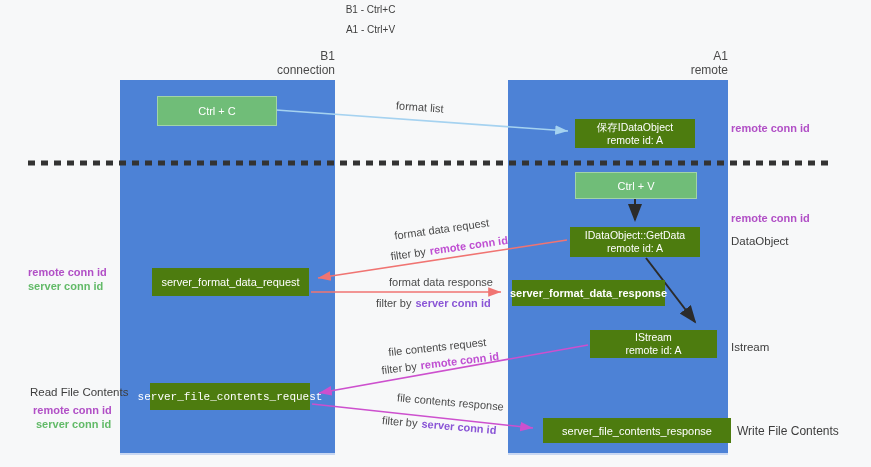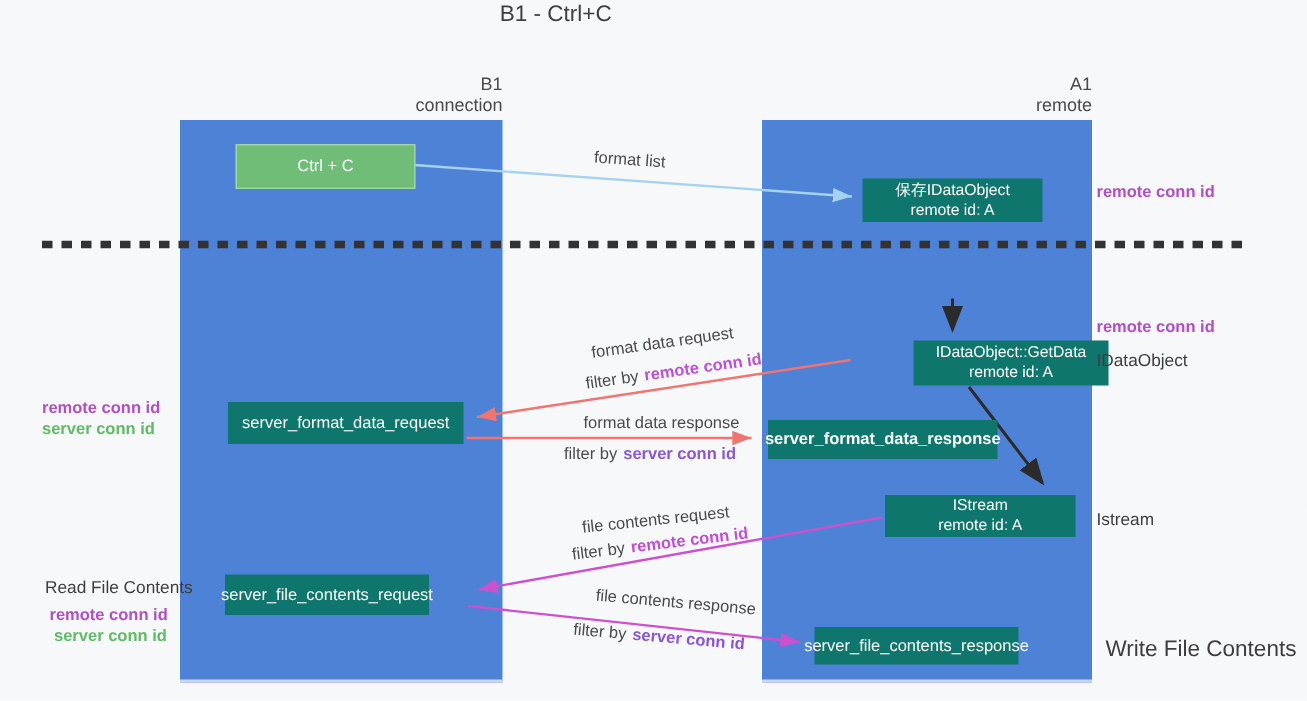--- a/index.html
+++ b/index.html
@@ -2,29 +2,29 @@
 <html><head>
 <meta charset="utf-8">
 <style>
   html,body { margin:0; padding:0; }
   .canvas {
     position:relative; width:871px; height:467px;
     background:#f7f8f9; overflow:hidden;
     font-family:"Liberation Sans", sans-serif;
   }
   .title { position:absolute; left:0; top:6; width:741px; text-align:center;
-           color:#3f3f3f; font-size:15px; line-height:20px; }
+           color:#3f3f3f; font-size:10px; line-height:20px; }
   .col { position:absolute; top:80px; height:373px; background:#4d82d6;
          border-bottom:2px solid #c8d7f2; }
   .col-head { position:absolute; top:49px; text-align:right; color:#4a4a4a;
               font-size:12px; line-height:14px; }
   .node { position:absolute; display:flex; flex-direction:column;
           align-items:center; justify-content:center; 
           color:#fff; z-index:3; }
-  .orange { background:#0f766e; }
+  .orange { background:#4d7c0f; }
   .green  { background:#70bd78; border:1px solid rgba(255,255,255,.35); }
   .one-line { font-size:11px; }
   .two-line { font-size:10.5px; line-height:13px; }
   .svg-layer { position:absolute; left:0; top:0; z-index:2; pointer-events:none; }
   .lbl { position:absolute; white-space:nowrap; font-size:11px; color:#3d3d3d; z-index:4; }
   .purple { color:#b14fc6; font-weight:bold; }
   .magenta { color:#bf4fd2; font-weight:bold; }
   .violet { color:#8a55d6; font-weight:bold; }
   .greent { color:#62ba68; font-weight:bold; }
   .dark { color:#3d3d3d; }
@@ -32,20 +32,21 @@
                color:#4a4a4a; z-index:4; }
   .pref { margin-right:4px; }
 </style>
 </head>
 <body>
 
 <div class="canvas">
 
   <div class="title">
     <div>B1 - Ctrl+C</div>
+    <div>A1 - Ctrl+V</div>
   </div>
 
   <div class="col-head" style="left:120px; width:215px;">
     <div>B1</div>
     <div>connection</div>
   </div>
   <div class="col-head" style="left:508px; width:220px;">
     <div>A1</div>
     <div>remote</div>
   </div>
@@ -80,52 +81,55 @@
 
   <div class="node green one-line" style="left:157px; top:96px; width:118px; height:28px;">
     <span>Ctrl + C</span>
   </div>
 
   <div class="node orange two-line" style="left:575px; top:119px; width:120px; height:29px;">
     <span>保存IDataObject</span>
     <span>remote id: A</span>
   </div>
 
+  <div class="node green one-line" style="left:575px; top:172px; width:120px; height:25px;">
+    <span>Ctrl + V</span>
+  </div>
 
-  <div class="node orange two-line" style="left:570px; top:227px; width:130px; height:30px;margin-left:39px;">
+  <div class="node orange two-line" style="left:570px; top:227px; width:130px; height:30px;">
     <span>IDataObject::GetData</span>
     <span>remote id: A</span>
   </div>
 
   <div class="node orange one-line" style="left:152px; top:268px; width:157px; height:28px;">
     <span>server_format_data_request</span>
   </div>
 
   <div class="node orange one-line" style="left:512px; top:280px; width:153px; height:26px;font-weight:bold;">
     <span>server_format_data_response</span>
   </div>
 
   <div class="node orange two-line" style="left:590px; top:330px; width:127px; height:28px;">
     <span>IStream</span>
     <span>remote id: A</span>
   </div>
 
-  <div class="node orange one-line" style="left:150px; top:383px; width:136px; height:27px;">
+  <div class="node orange one-line" style="left:150px; top:383px; width:160px; height:27px;font-family:Liberation Mono, monospace;">
     <span>server_file_contents_request</span>
   </div>
 
-  <div class="node orange one-line" style="left:543px; top:418px; width:136px; height:25px;">
+  <div class="node orange one-line" style="left:543px; top:418px; width:188px; height:25px;">
     <span>server_file_contents_response</span>
   </div>
 
   <div class="lbl purple" style="left:731px; top:122px;">remote conn id</div>
   <div class="lbl purple" style="left:731px; top:212px;">remote conn id</div>
-  <div class="lbl dark" style="left:731px; top:235px; font-size:11.5px;">IDataObject</div>
+  <div class="lbl dark" style="left:731px; top:235px; font-size:11.5px;">DataObject</div>
   <div class="lbl dark" style="left:731px; top:341px; font-size:11.5px;">Istream</div>
-  <div class="lbl dark" style="left:737px; top:424px; font-size:15px;">Write File Contents</div>
+  <div class="lbl dark" style="left:737px; top:424px; font-size:12px;">Write File Contents</div>
 
   <div class="lbl purple" style="left:28px; top:266px;">remote conn id</div>
   <div class="lbl greent" style="left:28px; top:280px;">server conn id</div>
   <div class="lbl dark" style="left:30px; top:386px; font-size:11.5px;">Read File Contents</div>
   <div class="lbl purple" style="left:33px; top:404px;">remote conn id</div>
   <div class="lbl greent" style="left:36px; top:418px;">server conn id</div>
 
   <div class="arrow-lbl" style="left:396px; top:101px; transform:rotate(4deg);">format list</div>
 
   <div class="arrow-lbl" style="left:394px; top:223px; transform:rotate(-8deg);">format data request</div>

